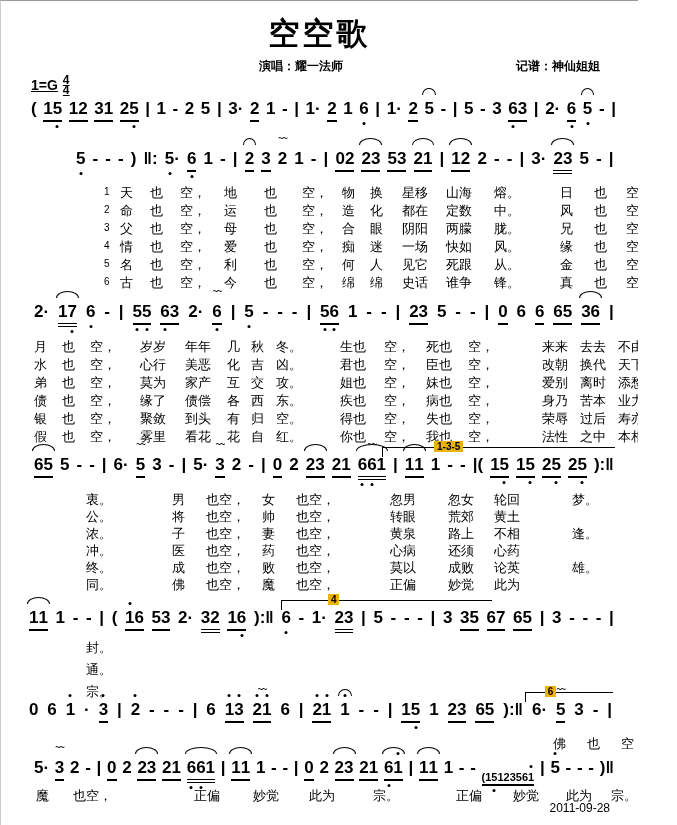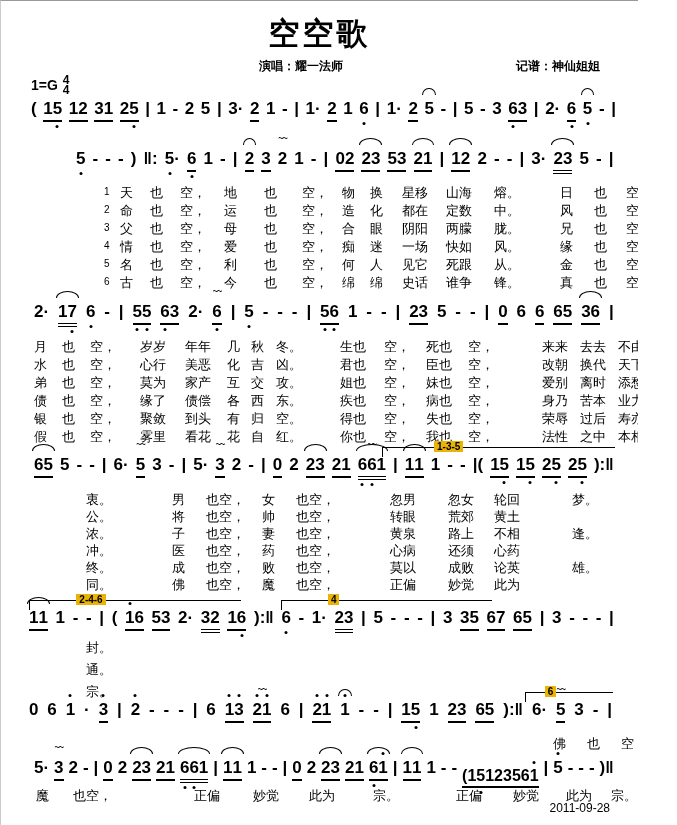--- a/index.html
+++ b/index.html
@@ -5,30 +5,30 @@
   html,body{margin:0;padding:0;background:#fff;}
   .sheet{position:relative;width:638px;height:825px;background:#fff;color:#000;
          font-family:"Liberation Sans","DejaVu Sans",sans-serif;overflow:hidden;
          border-top:1px solid #999;border-left:1px solid #ccc;box-sizing:border-box;}
   .title{position:absolute;top:12px;left:0;width:100%;text-align:center;
          font-size:31px;font-weight:bold;letter-spacing:3px;}
   .credit{position:absolute;top:57px;font-size:12px;font-weight:bold;}
   .performer{left:258px;}
   .transcriber{left:515px;text-align:right;}
   .keysig{position:absolute;top:74px;left:30px;display:flex;align-items:center;
-          font-size:14px;font-weight:bold;}
+          font-size:14px;font-weight:bold;text-decoration:underline;}
   .meter{display:inline-flex;flex-direction:column;margin-left:5px;font-size:12px;
          line-height:10px;text-align:center;}
   
   .mline{position:absolute;height:26px;display:flex;justify-content:space-between;
          align-items:baseline;font-size:17px;font-weight:bold;white-space:nowrap;}
   .tok{position:relative;display:inline-block;padding-bottom:1px;}
   .tok.u1{border-bottom:2px solid #000;}
   .tok.u2{border-bottom:4px double #000;}
-  .tok.small{font-size:16px;transform:translateY(8px);}
+  .tok.small{font-size:11px;transform:translateY(8px);}
   .ch{position:relative;display:inline-block;}
   .dot{position:absolute;left:50%;transform:translateX(-50%);width:3px;height:3px;
        border-radius:50%;background:#000;}
   .dot.top{top:-6px;}
   .dot.bot{bottom:-6px;}
   .u1 .dot.bot{bottom:-9px;}
   .u2 .dot.bot{bottom:-11px;}
   .arcm{position:absolute;left:-2px;right:-2px;top:-11px;height:6px;
         border:1px solid #000;border-bottom:none;
         border-radius:50% 50% 0 0 / 100% 100% 0 0;}
@@ -523,23 +523,20 @@
       <span class="tok u0"><span class="ch">3</span></span>
       <span class="tok u1"><span class="ch">3</span><span class="ch">5</span></span>
       <span class="tok u1"><span class="ch">6</span><span class="ch">7</span></span>
       <span class="tok u1"><span class="ch">6</span><span class="ch">5</span></span>
       <span class="tok u0"><span class="ch">|</span></span>
       <span class="tok u0"><span class="ch">3</span></span>
       <span class="tok u0"><span class="ch">-</span></span>
       <span class="tok u0"><span class="ch">-</span></span>
       <span class="tok u0"><span class="ch">-</span></span>
       <span class="tok u0"><span class="ch">|</span></span>
-      <div class="volta" style="left: 0%; width: 36%;">
-        <span>2-4-6</span>
-      </div>
       <div class="volta" style="left: 43%; width: 36%;">
         <span>4</span>
       </div>
     </div>
   <div class="lyr b4">
       <div class="lrow">
         <span class="lcell">封。</span>
       </div>
       <div class="lrow">
         <span class="lcell">通。</span>

